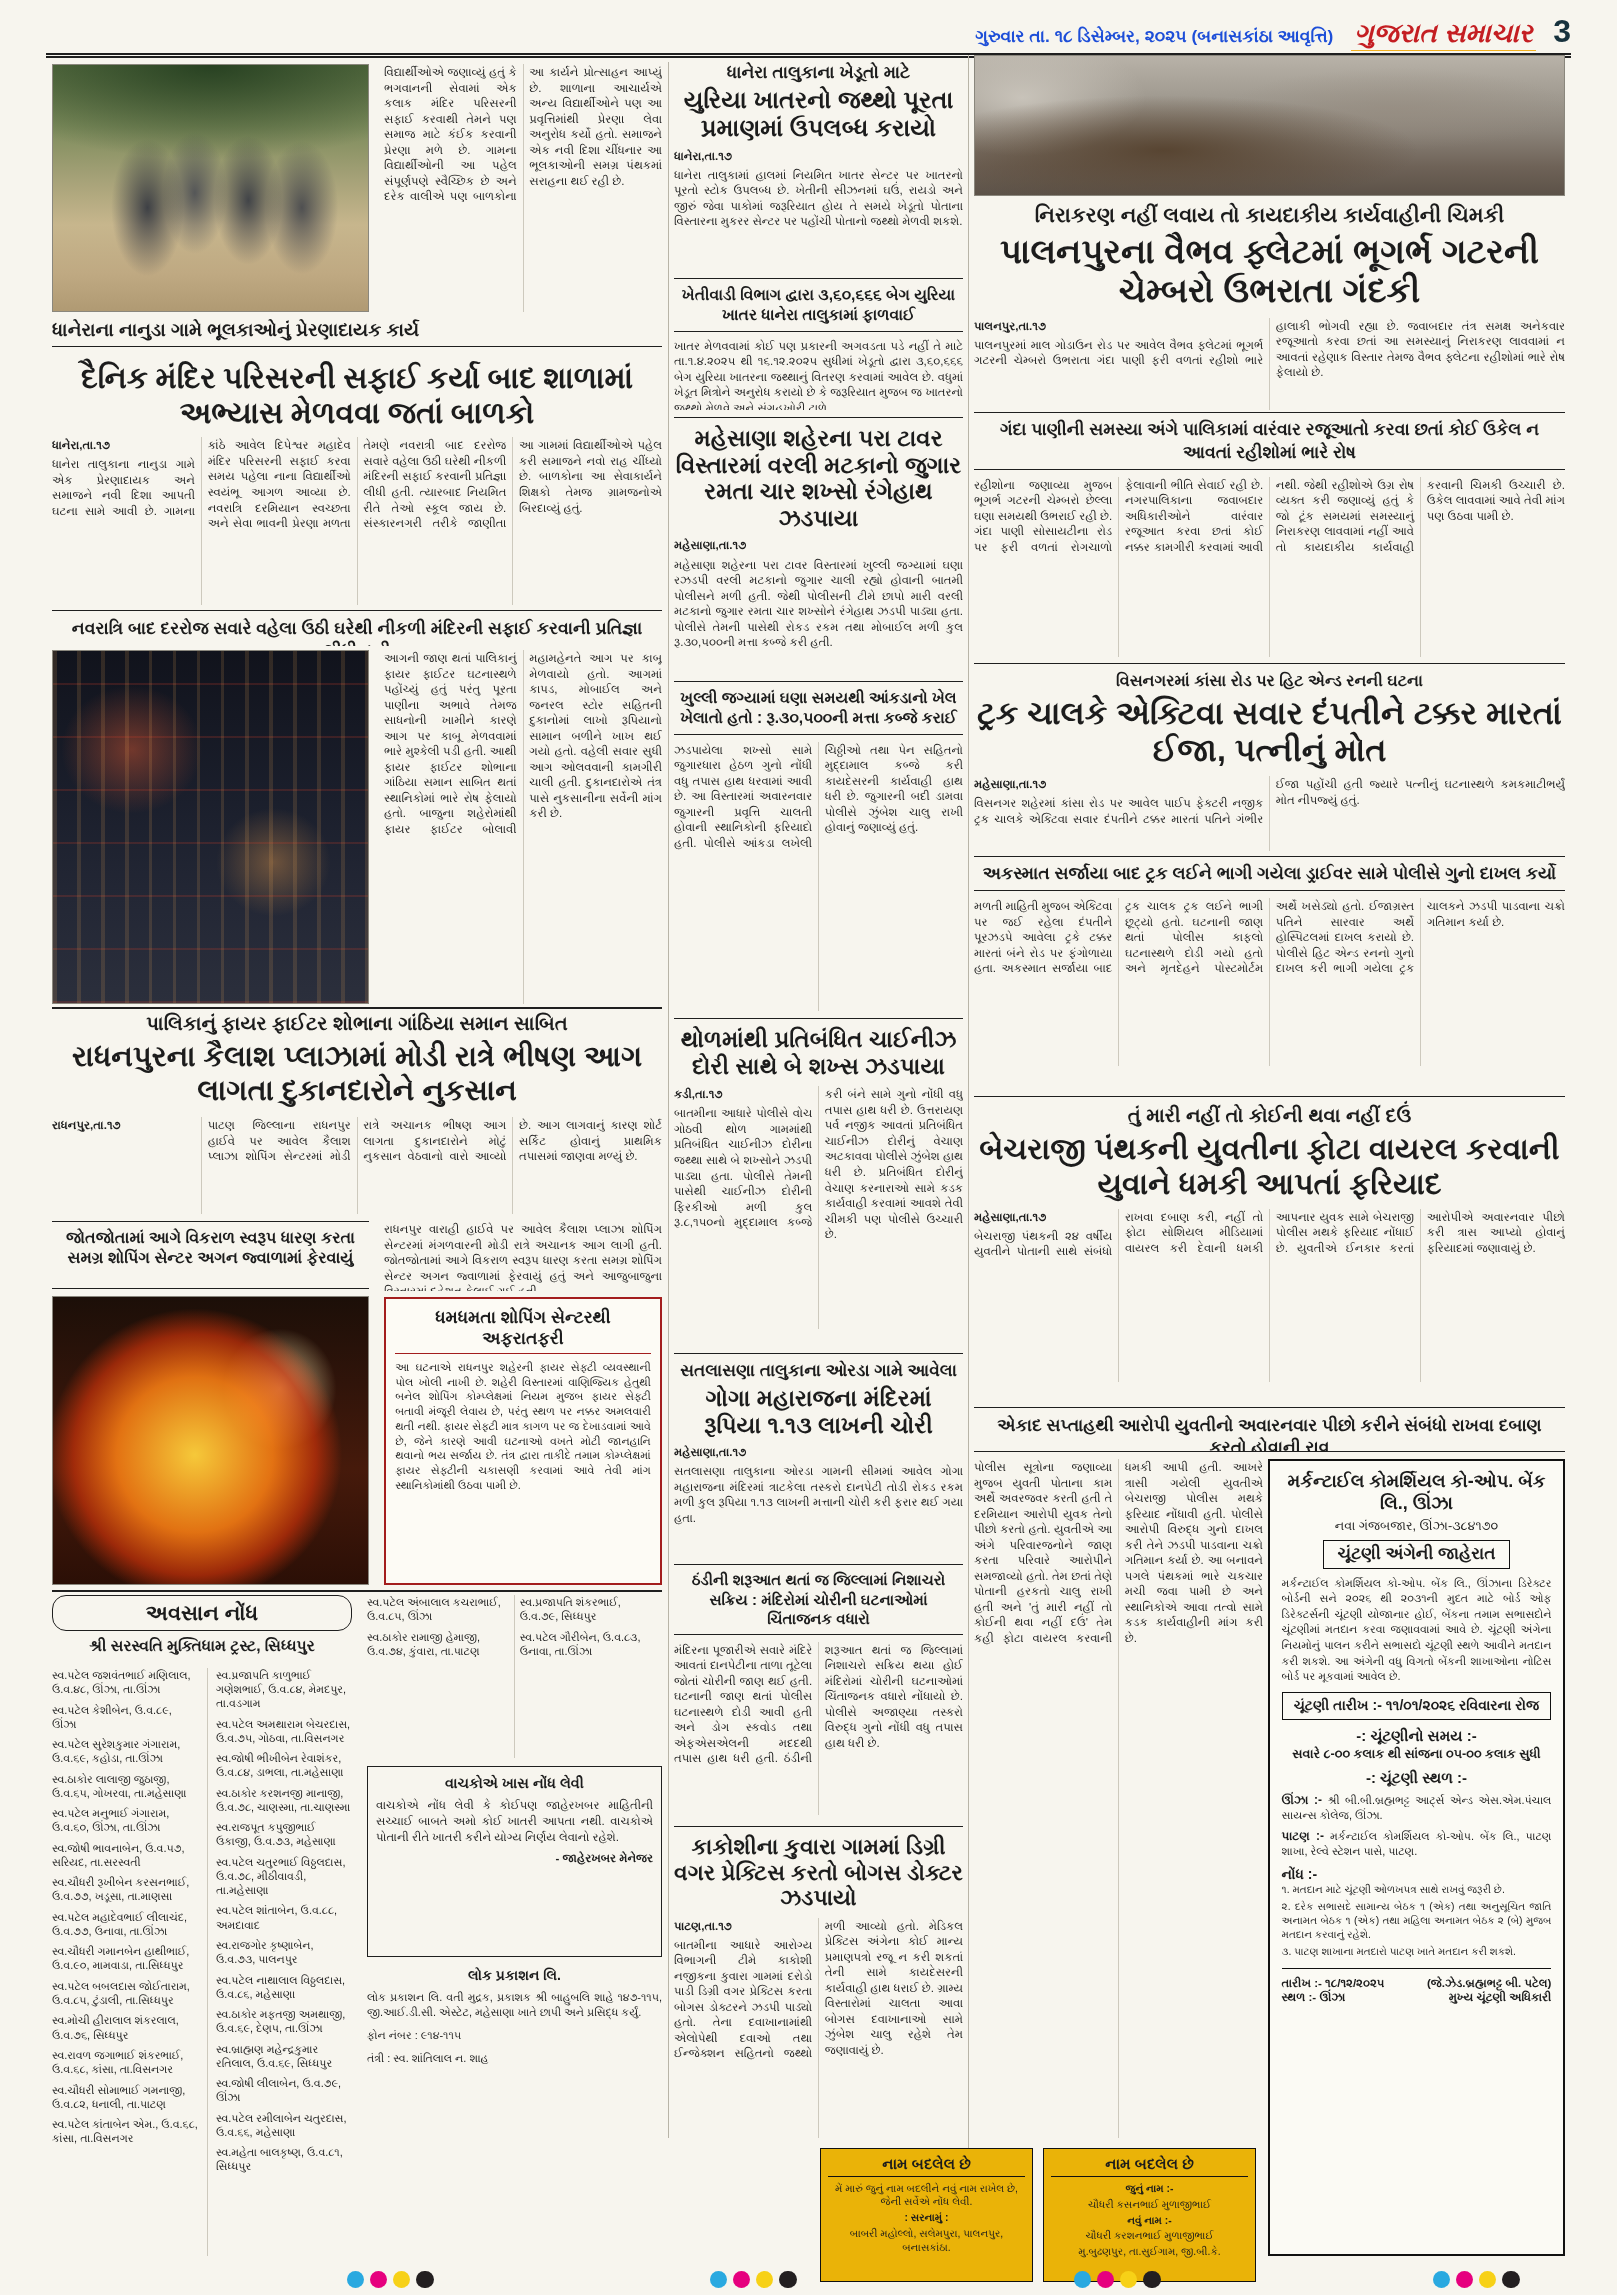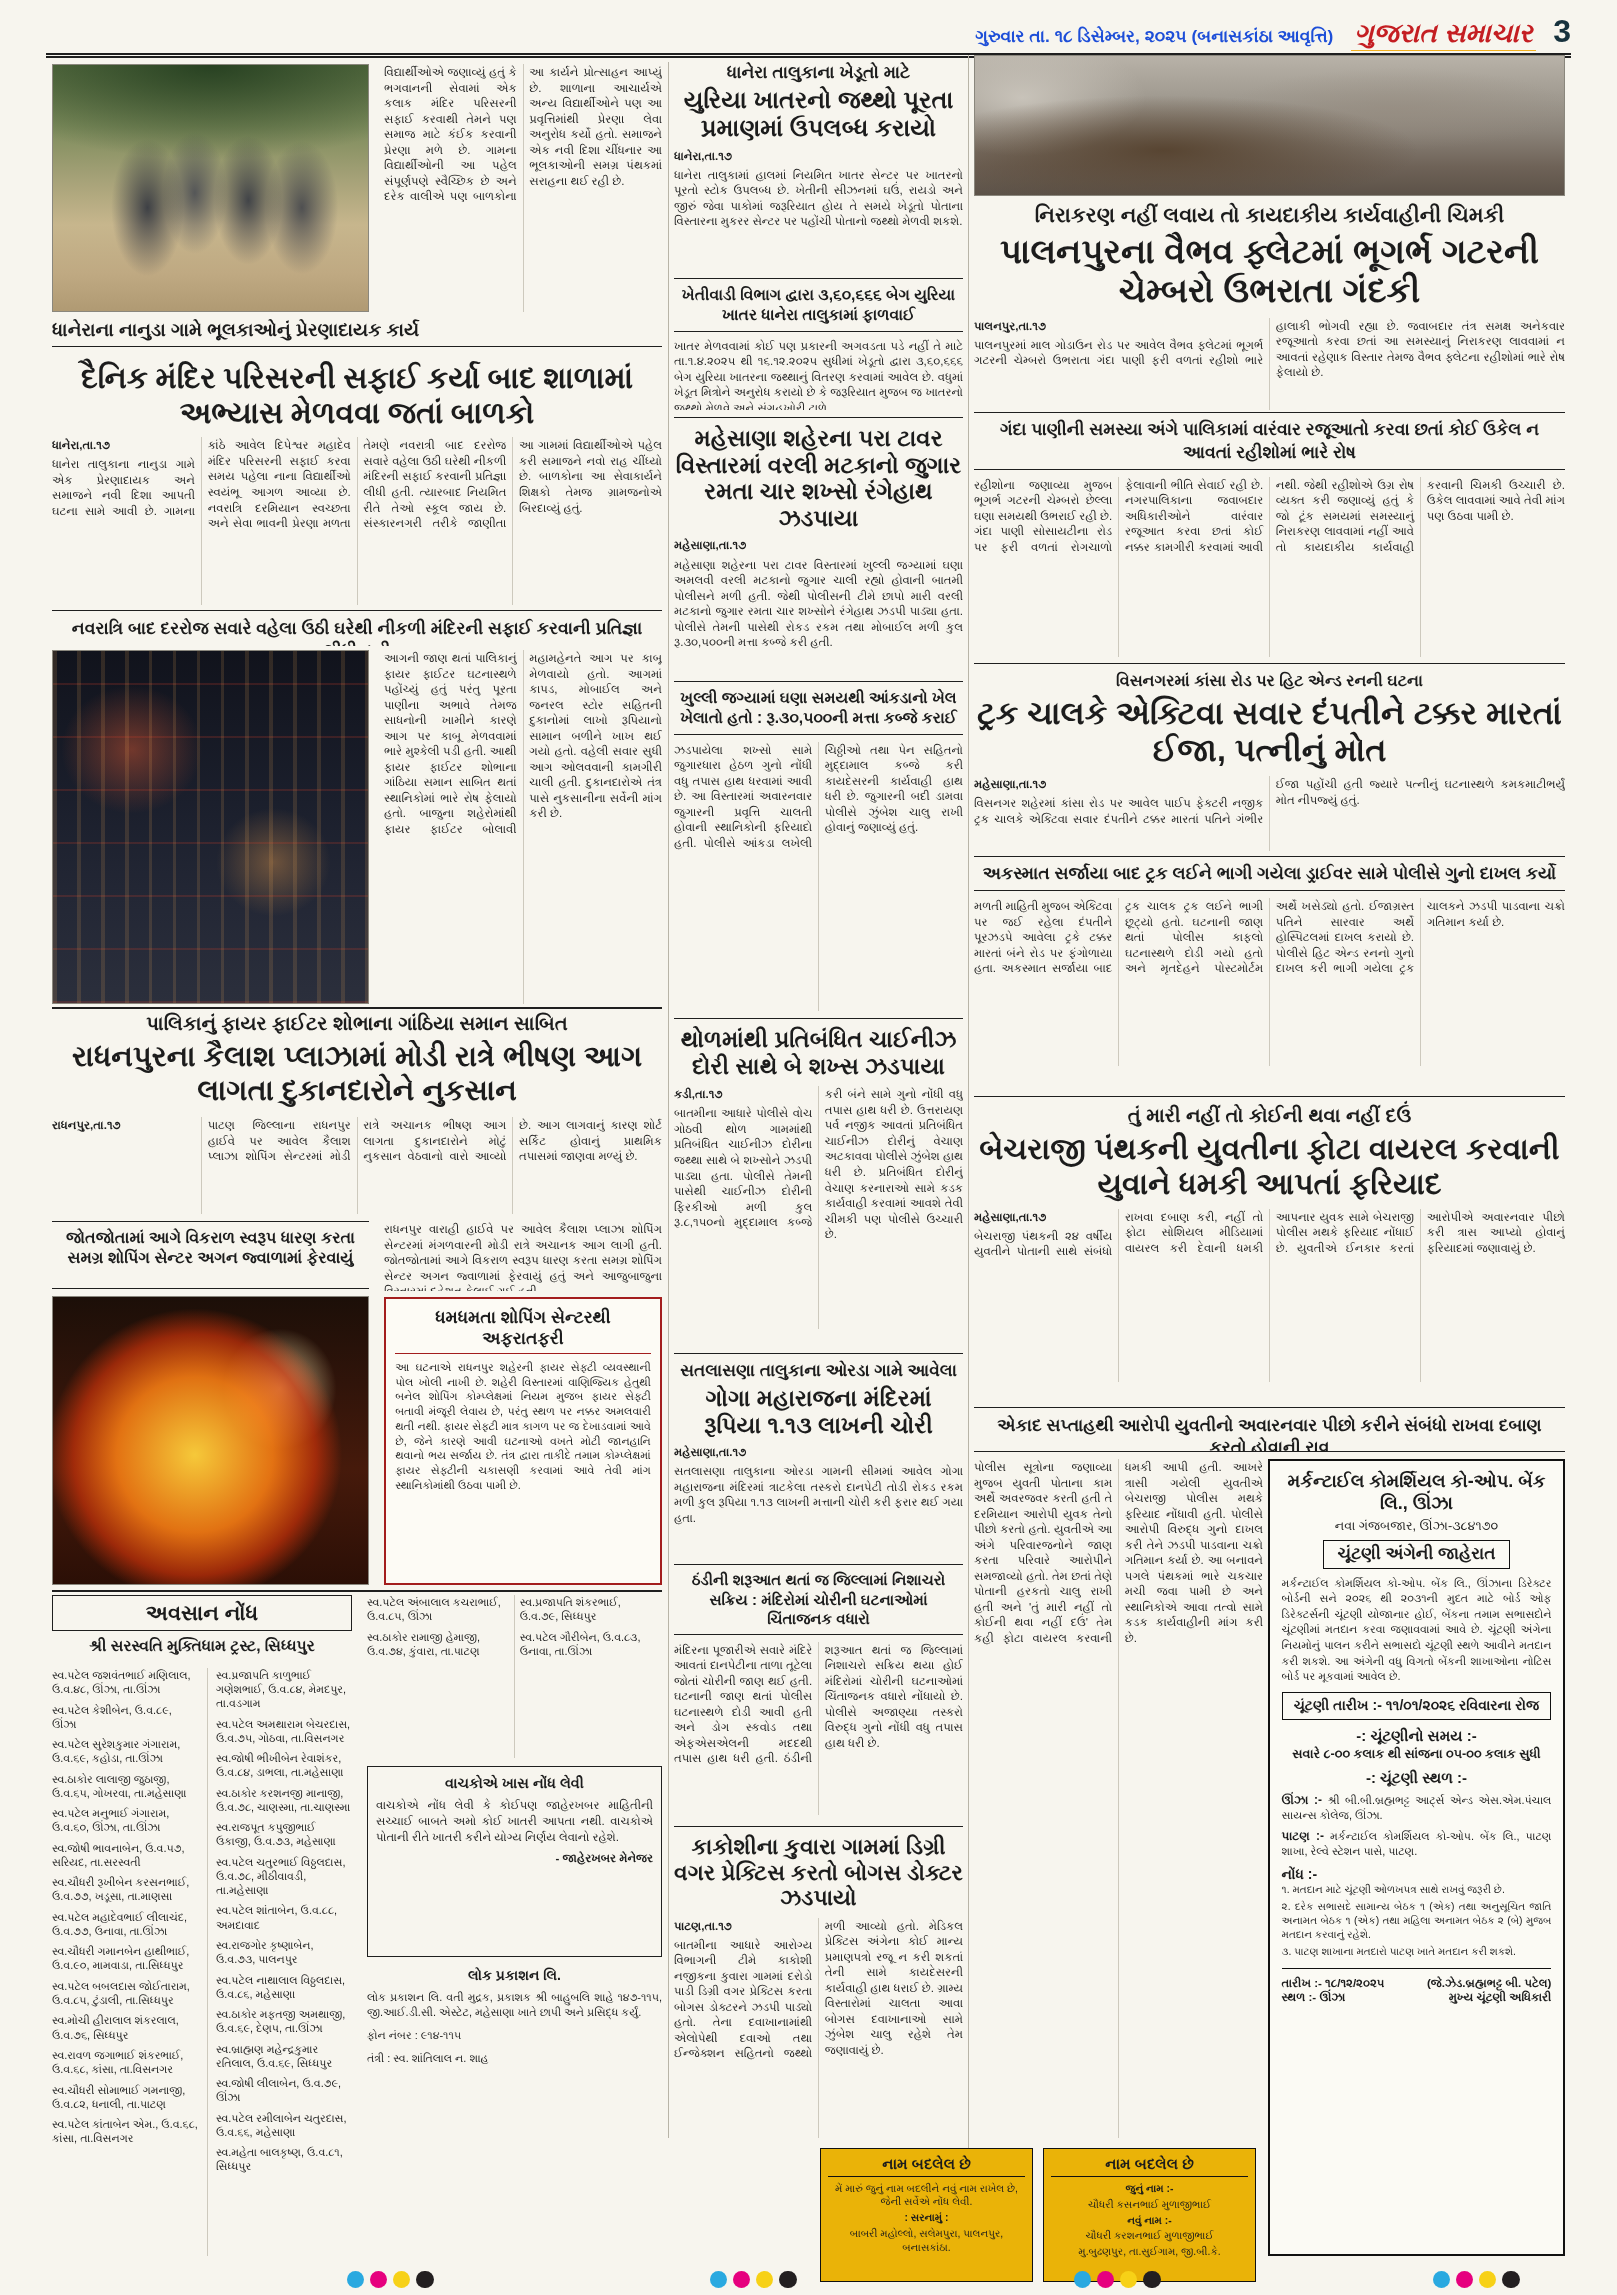--- a/index.html
+++ b/index.html
@@ -138,21 +138,21 @@
     <div class="abs photo photo-fire" style="left:0;top:284px;width:317px;height:289px;"></div>
     <div class="abs body-text" style="left:332px;top:209px;width:278px;height:70px;">રાધનપુર વારાહી હાઈવે પર આવેલ કૈલાશ પ્લાઝા શોપિંગ સેન્ટરમાં મંગળવારની મોડી રાત્રે અચાનક આગ લાગી હતી. જોતજોતામાં આગે વિકરાળ સ્વરૂપ ધારણ કરતા સમગ્ર શોપિંગ સેન્ટર અગન જ્વાળામાં ફેરવાયું હતું અને આજુબાજુના વિસ્તારમાં દહેશત ફેલાઈ ગઈ હતી.</div>
     <div class="abs alert-box" style="left:332px;top:285px;width:278px;height:288px;">
       <div class="alert-title">ધમધમતા શોપિંગ સેન્ટરથી અફરાતફરી</div>
       <div class="body-text" style="font-size:11px;">આ ઘટનાએ રાધનપુર શહેરની ફાયર સેફ્ટી વ્યવસ્થાની પોલ ખોલી નાખી છે. શહેરી વિસ્તારમાં વાણિજ્યિક હેતુથી બનેલ શોપિંગ કોમ્પ્લેક્ષમાં નિયમ મુજબ ફાયર સેફ્ટી બતાવી મંજૂરી લેવાય છે, પરંતુ સ્થળ પર નક્કર અમલવારી થતી નથી. ફાયર સેફ્ટી માત્ર કાગળ પર જ દેખાડવામાં આવે છે, જેને કારણે આવી ઘટનાઓ વખતે મોટી જાનહાનિ થવાનો ભય સર્જાય છે. તંત્ર દ્વારા તાકીદે તમામ કોમ્પ્લેક્ષમાં ફાયર સેફ્ટીની ચકાસણી કરવામાં આવે તેવી માંગ સ્થાનિકોમાંથી ઉઠવા પામી છે.</div>
     </div>
   </section>
 
   <div class="hrule" style="left:52px;top:1590px;width:610px;height:1.7px;"></div>
   <section class="abs" style="left:52px;top:1595px;width:610px;height:661px;">
-    <div class="abs obit-title" style="left:0;top:0;width:300px;height:36px;">અવસાન નોંધ</div>
+    <div class="abs obit-title" style="left:0;top:0;width:300px;height:36px;border-radius:14px;">અવસાન નોંધ</div>
     <div class="abs obit-org" style="left:0;top:42px;width:300px;height:25.4px;">શ્રી સરસ્વતિ મુક્તિધામ ટ્રસ્ટ, સિધ્ધપુર</div>
     <div class="abs" style="left:0;top:73px;width:146px;height:588px;">
         <div class="obit-item">સ્વ.પટેલ જશવંતભાઈ મણિલાલ, ઉ.વ.૪૮, ઊંઝા, તા.ઊંઝા</div>
         <div class="obit-item">સ્વ.પટેલ કેશીબેન, ઉ.વ.૮૯, ઊંઝા</div>
         <div class="obit-item">સ્વ.પટેલ સુરેશકુમાર ગંગારામ, ઉ.વ.૬૯, કહોડા, તા.ઊંઝા</div>
         <div class="obit-item">સ્વ.ઠાકોર લાલાજી જુઠાજી, ઉ.વ.૬૫, ગોખરવા, તા.મહેસાણા</div>
         <div class="obit-item">સ્વ.પટેલ મનુભાઈ ગંગારામ, ઉ.વ.૬૦, ઊંઝા, તા.ઊંઝા</div>
         <div class="obit-item">સ્વ.જોષી ભાવનાબેન, ઉ.વ.૫૭, સરિયદ, તા.સરસ્વતી</div>
         <div class="obit-item">સ્વ.ચૌધરી રૂખીબેન કરસનભાઈ, ઉ.વ.૭૭, ખડૂસા, તા.માણસા</div>
         <div class="obit-item">સ્વ.પટેલ મહાદેવભાઈ લીલાચંદ, ઉ.વ.૭૭, ઉનાવા, તા.ઊંઝા</div>
@@ -201,21 +201,21 @@
   <section class="abs article" style="left:674px;top:62px;width:289px;height:348px;">
     <div class="kicker" style="font-size:17.3px;">ધાનેરા તાલુકાના ખેડૂતો માટે</div>
     <h2 class="headline" style="font-size:24px;margin:3.5px 0 5.8px;">યુરિયા ખાતરનો જથ્થો પૂરતા પ્રમાણમાં ઉપલબ્ધ કરાયો</h2>
     <p class="body-text" style="height:127px;"><span class="dateline">ધાનેરા,તા.૧૭</span><span>ધાનેરા તાલુકામાં હાલમાં નિયમિત ખાતર સેન્ટર પર ખાતરનો પૂરતો સ્ટોક ઉપલબ્ધ છે. ખેતીની સીઝનમાં ઘઉં, રાયડો અને જીરું જેવા પાકોમાં જરૂરિયાત હોય તે સમયે ખેડૂતો પોતાના વિસ્તારના મુકરર સેન્ટર પર પહોંચી પોતાનો જથ્થો મેળવી શકશે.</span></p>
     <div class="subhead" style="font-size:15.6px;margin:3.5px 0 5.8px;">ખેતીવાડી વિભાગ દ્વારા ૩,૬૦,૬૬૬ બેગ યુરિયા ખાતર ધાનેરા તાલુકામાં ફાળવાઈ</div>
     <div class="body-text">ખાતર મેળવવામાં કોઈ પણ પ્રકારની અગવડતા પડે નહીં તે માટે તા.૧.૪.૨૦૨૫ થી ૧૬.૧૨.૨૦૨૫ સુધીમાં ખેડૂતો દ્વારા ૩,૬૦,૬૬૬ બેગ યુરિયા ખાતરના જથ્થાનું વિતરણ કરવામાં આવેલ છે. વધુમાં ખેડૂત મિત્રોને અનુરોધ કરાયો છે કે જરૂરિયાત મુજબ જ ખાતરનો જથ્થો મેળવે અને સંગ્રહખોરી ટાળે.</div>
   </section>
 
   <section class="abs article rule-top" style="left:674px;top:417px;width:289px;height:594px;">
     <h2 class="headline" style="font-size:23px;margin-bottom:5.8px;">મહેસાણા શહેરના પરા ટાવર વિસ્તારમાં વરલી મટકાનો જુગાર રમતા ચાર શખ્સો રંગેહાથ ઝડપાયા</h2>
-    <p class="body-text" style="height:139px;"><span class="dateline">મહેસાણા,તા.૧૭</span><span>મહેસાણા શહેરના પરા ટાવર વિસ્તારમાં ખુલ્લી જગ્યામાં ઘણા અમલવી વરલી મટકાનો જુગાર ચાલી રહ્યો હોવાની બાતમી પોલીસને મળી હતી. જેથી પોલીસની ટીમે છાપો મારી વરલી મટકાનો જુગાર રમતા ચાર શખ્સોને રંગેહાથ ઝડપી પાડ્યા હતા. પોલીસે તેમની પાસેથી રોકડ રકમ તથા મોબાઈલ મળી કુલ રૂ.૩૦,૫૦૦ની મત્તા કબ્જે કરી હતી.</span></p>
+    <p class="body-text" style="height:139px;"><span class="dateline">મહેસાણા,તા.૧૭</span><span>મહેસાણા શહેરના પરા ટાવર વિસ્તારમાં ખુલ્લી જગ્યામાં ઘણા રઝડપી વરલી મટકાનો જુગાર ચાલી રહ્યો હોવાની બાતમી પોલીસને મળી હતી. જેથી પોલીસની ટીમે છાપો મારી વરલી મટકાનો જુગાર રમતા ચાર શખ્સોને રંગેહાથ ઝડપી પાડ્યા હતા. પોલીસે તેમની પાસેથી રોકડ રકમ તથા મોબાઈલ મળી કુલ રૂ.૩૦,૫૦૦ની મત્તા કબ્જે કરી હતી.</span></p>
     <div class="subhead" style="font-size:15.6px;margin:4.6px 0 7px;">ખુલ્લી જગ્યામાં ઘણા સમયથી આંકડાનો ખેલ ખેલાતો હતો : રૂ.૩૦,૫૦૦ની મત્તા કબ્જે કરાઈ</div>
     <div class="body-text cols-2" style="height:277px;">ઝડપાયેલા શખ્સો સામે જુગારધારા હેઠળ ગુનો નોંધી વધુ તપાસ હાથ ધરવામાં આવી છે. આ વિસ્તારમાં અવારનવાર જુગારની પ્રવૃત્તિ ચાલતી હોવાની સ્થાનિકોની ફરિયાદો હતી. પોલીસે આંકડા લખેલી ચિઠ્ઠીઓ તથા પેન સહિતનો મુદ્દામાલ કબ્જે કરી કાયદેસરની કાર્યવાહી હાથ ધરી છે. જુગારની બદી ડામવા પોલીસે ઝુંબેશ ચાલુ રાખી હોવાનું જણાવ્યું હતું.</div>
   </section>
 
   <section class="abs article rule-top" style="left:674px;top:1018px;width:289px;height:328px;">
     <h2 class="headline" style="font-size:23px;margin-bottom:7px;">થોળમાંથી પ્રતિબંધિત ચાઈનીઝ દોરી સાથે બે શખ્સ ઝડપાયા</h2>
     <p class="body-text cols-2" style="height:243px;"><span class="dateline">કડી,તા.૧૭</span><span>બાતમીના આધારે પોલીસે વોચ ગોઠવી થોળ ગામમાંથી પ્રતિબંધિત ચાઈનીઝ દોરીના જથ્થા સાથે બે શખ્સોને ઝડપી પાડ્યા હતા. પોલીસે તેમની પાસેથી ચાઈનીઝ દોરીની ફિરકીઓ મળી કુલ રૂ.૮,૧૫૦નો મુદ્દામાલ કબ્જે કરી બંને સામે ગુનો નોંધી વધુ તપાસ હાથ ધરી છે. ઉત્તરાયણ પર્વ નજીક આવતાં પ્રતિબંધિત ચાઈનીઝ દોરીનું વેચાણ અટકાવવા પોલીસે ઝુંબેશ હાથ ધરી છે. પ્રતિબંધિત દોરીનું વેચાણ કરનારાઓ સામે કડક કાર્યવાહી કરવામાં આવશે તેવી ચીમકી પણ પોલીસે ઉચ્ચારી છે.</span></p>
   </section>
 
   <section class="abs article rule-top" style="left:674px;top:1353px;width:289px;height:467px;">

